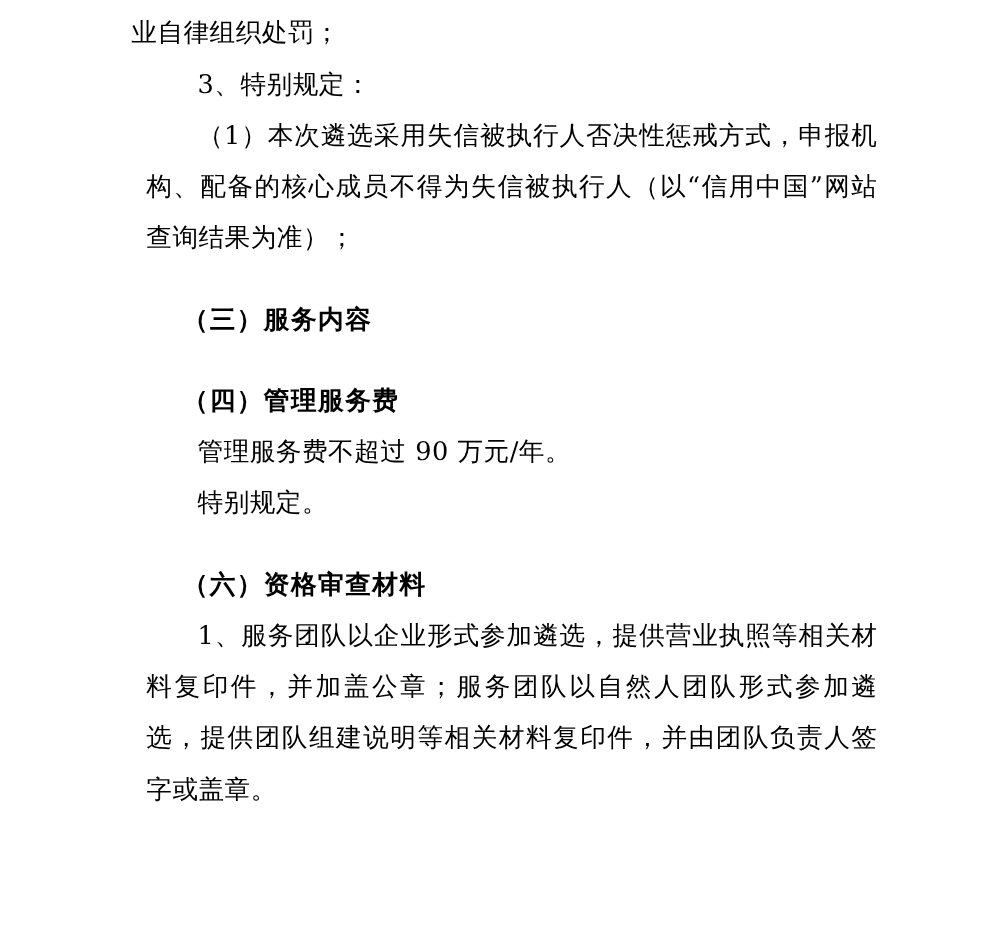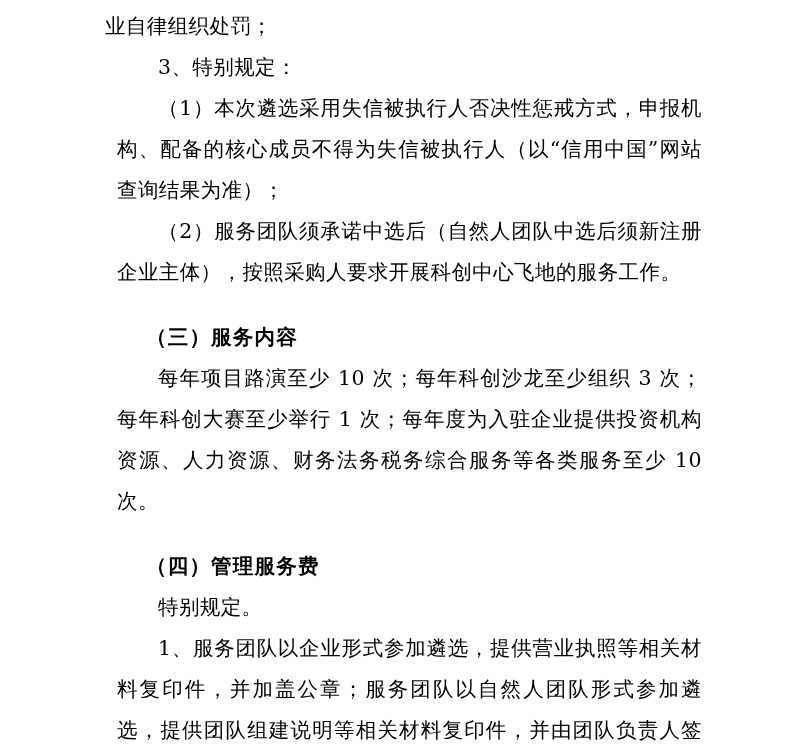--- a/index.html
+++ b/index.html
@@ -49,20 +49,20 @@
   }
 </style>
 </head>
 <body>
 
 <div class="page">
   <div class="doc-body" id="doc-body">
       <p class="cont">业自律组织处罚；</p>
       <p class="indent">3、特别规定：</p>
       <p class="indent">（1）本次遴选采用失信被执行人否决性惩戒方式，申报机构、配备的核心成员不得为失信被执行人（以“信用中国”网站查询结果为准）；</p>
-      <p class="indent">（2）服务团队须承诺中选后（自然人团队中选后须新注册企业主体），按照采购人要求开展科创中心飞地的服务工作。</p>
       <p class="heading">（三）服务内容</p>
-      <p class="indent">每年项目路演至少 10 次；每年科创沙龙至少组织 3 次；每年科创大赛至少举行 1 次；每年度为入驻企业提供投资机构资源、人力资源、财务法务税务综合服务等各类服务至少 10 次。</p>
       <p class="heading">（四）管理服务费</p>
+      <p class="indent">管理服务费不超过 90 万元/年。</p>
       <p class="indent">特别规定。</p>
+      <p class="heading">（六）资格审查材料</p>
       <p class="indent">1、服务团队以企业形式参加遴选，提供营业执照等相关材料复印件，并加盖公章；服务团队以自然人团队形式参加遴选，提供团队组建说明等相关材料复印件，并由团队负责人签字或盖章。</p>
     </div>
 </div>
 
 </body></html>

